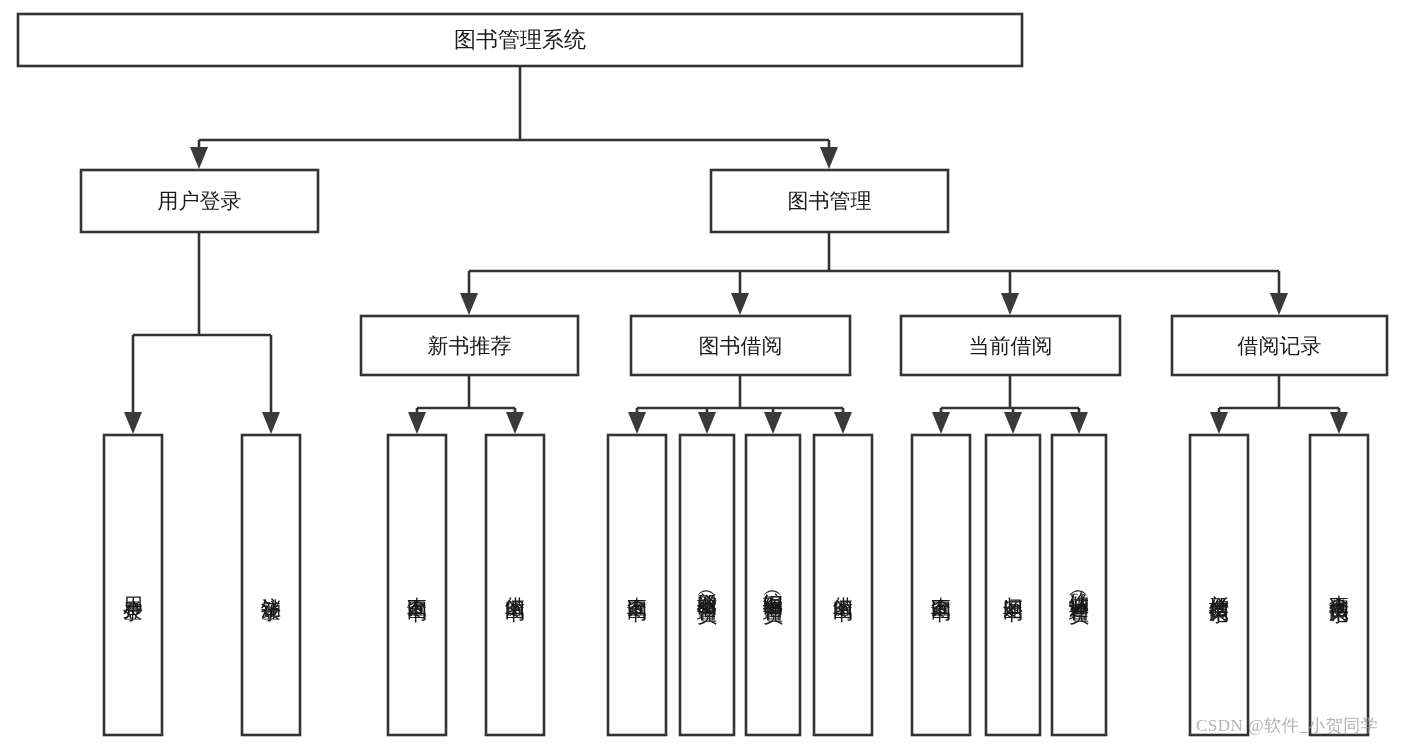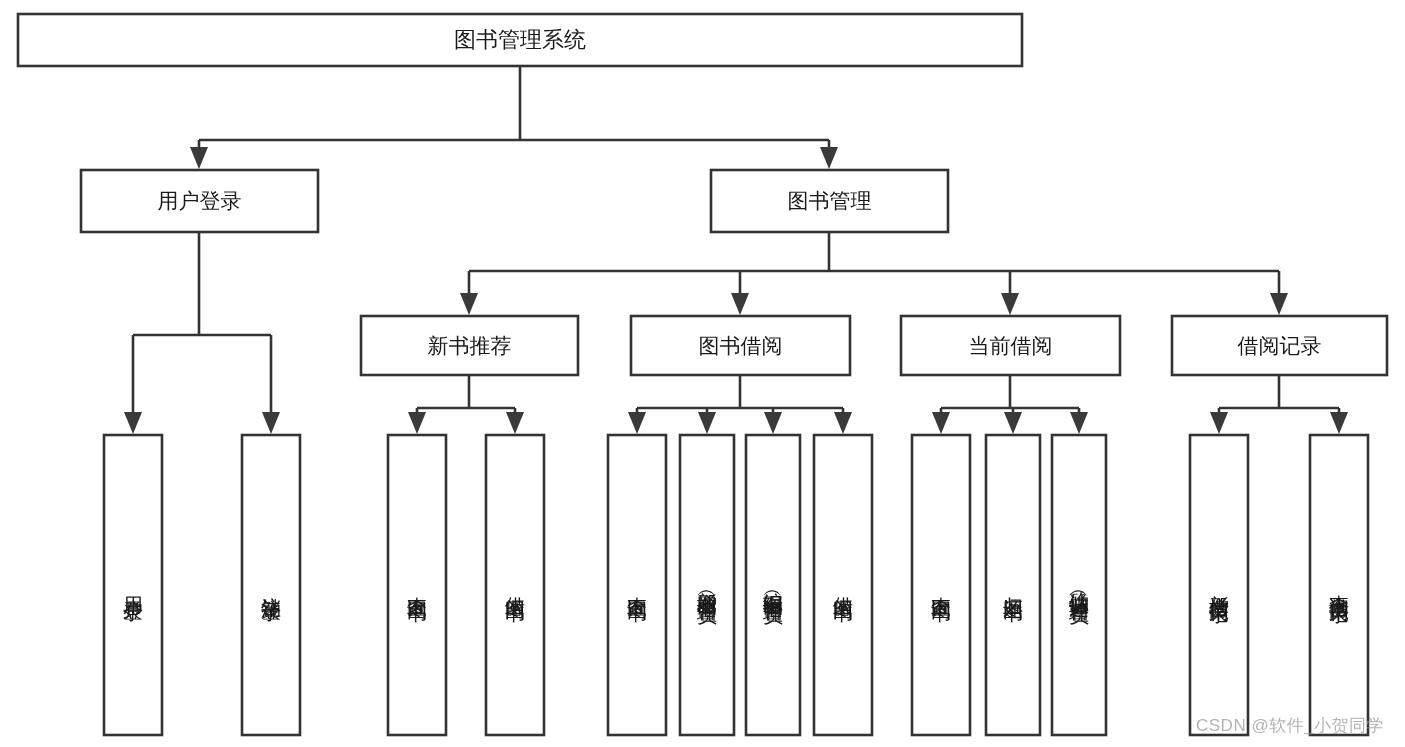--- a/index.html
+++ b/index.html
@@ -66,21 +66,21 @@
     text-orientation: upright;
     font-family: "DejaVu Sans", "Liberation Sans", sans-serif;
     font-size: 20px;
     line-height: 1.15;
     letter-spacing: 2px;
     color: #1a1a1a;
     white-space: nowrap;
   }
   .watermark {
     position: absolute;
-    font-family: Liberation Sans, sans-serif;
+    font-family: Liberation Serif, serif;
     font-size: 17px;
     color: #9a9a9a;
     opacity: 0.75;
     white-space: nowrap;
     letter-spacing: 0.5px;
   }
 </style>
 </head>
 <body>
 

